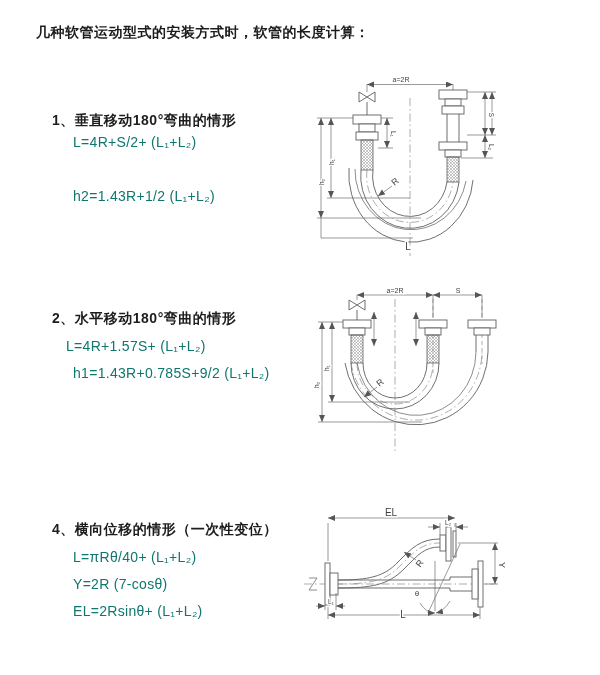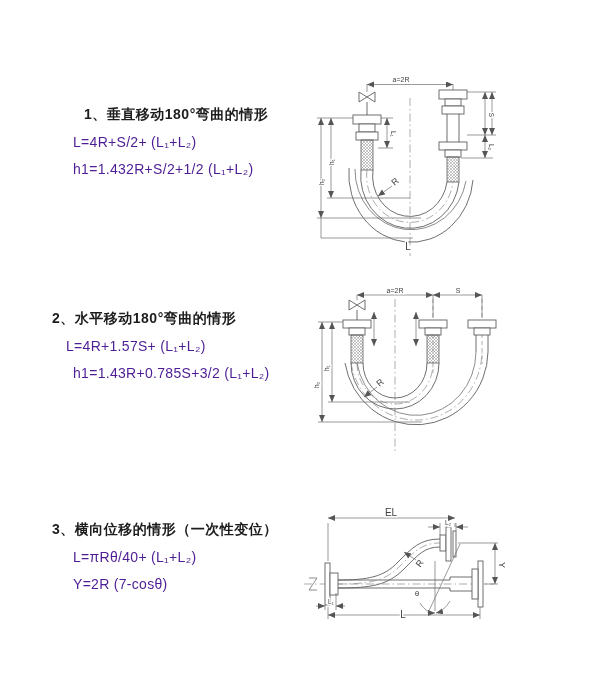--- a/index.html
+++ b/index.html
@@ -3,48 +3,50 @@
 <meta charset="utf-8">
 <style>
   html,body{margin:0;padding:0;background:#ffffff;}
   #page{
     position:relative;width:600px;height:675px;background:#ffffff;overflow:hidden;
     font-family:"Liberation Sans","DejaVu Sans",sans-serif;color:#1d1d1d;
   }
   .abs{position:absolute;}
   .title{font-size:14px;font-weight:700;letter-spacing:.5px;}
   .heading{font-size:14px;font-weight:700;letter-spacing:.5px;}
-  .formula{font-size:14px;font-weight:400;letter-spacing:.3px;color:#4c1d95;}
+  .formula{font-size:14px;font-weight:400;letter-spacing:.3px;color:#0f766e;}
   svg{position:absolute;overflow:visible;}
   svg .ln{stroke:#6e6e6e;stroke-width:.8;fill:none;}
   svg .ln2{stroke:#5f5f5f;stroke-width:.9;fill:none;}
   svg .cl{stroke:#8a8a8a;stroke-width:.7;fill:none;stroke-dasharray:8 3 1.5 3;}
   svg .dash{stroke:#8a8a8a;stroke-width:.7;fill:none;stroke-dasharray:4 3;}
   svg .fit{stroke:#5f5f5f;stroke-width:.9;fill:#ffffff;}
   svg .dim{stroke:#6e6e6e;stroke-width:.7;fill:none;}
   svg text{fill:#3f3f3f;font-family:"Liberation Sans","DejaVu Sans",sans-serif;
            paint-order:stroke;stroke:#ffffff;stroke-width:2.5px;}
 </style>
 </head>
 <body>
 
 <div id="page">
 
-
-  <div class="abs heading" style="left:52px;top:106px;margin-left:32px;">1、垂直移动180°弯曲的情形</div>
+  <div class="abs title" style="left:36px;top:24px;">几种软管运动型式的安装方式时，软管的长度计算：</div>
+
+  <div class="abs heading" style="left:52px;top:112px;">1、垂直移动180°弯曲的情形</div>
   <div class="abs formula" style="left:73px;top:134px;">L=4R+S/2+ (L₁+L₂)</div>
-  <div class="abs formula" style="left:73px;top:161px;">h1=1.432R+S/2+1/2 (L₁+L₂)</div>
+  <div class="abs formula" style="left:73px;top:188px;">h2=1.43R+1/2 (L₁+L₂)</div>
 
   <div class="abs heading" style="left:52px;top:310px;">2、水平移动180°弯曲的情形</div>
   <div class="abs formula" style="left:66px;top:338px;">L=4R+1.57S+ (L₁+L₂)</div>
-  <div class="abs formula" style="left:73px;top:365px;">h1=1.43R+0.785S+3/2 (L₁+L₂)</div>
-
-  <div class="abs heading" style="left:52px;top:521px;">3、横向位移的情形（一次性变位）</div>
+  <div class="abs formula" style="left:73px;top:365px;">h1=1.43R+0.785S+9/2 (L₁+L₂)</div>
+
+  <div class="abs heading" style="left:52px;top:521px;">4、横向位移的情形（一次性变位）</div>
   <div class="abs formula" style="left:73px;top:549px;">L=πRθ/40+ (L₁+L₂)</div>
   <div class="abs formula" style="left:73px;top:576px;">Y=2R (7-cosθ)</div>
+  <div class="abs formula" style="left:73px;top:603px;">EL=2Rsinθ+ (L₁+L₂)</div>
 
   <svg style="left:313px;top:70px;" width="272" height="192" viewBox="0 0 272 192">
     <defs>
       <pattern id="hatch" width="3" height="3" patternUnits="userSpaceOnUse">
         <path d="M0,3 L3,0 M0,0 L3,3" stroke="#8f8f8f" stroke-width="0.5"></path>
       </pattern>
       <marker id="arr" markerWidth="8" markerHeight="8" refX="7" refY="3" orient="auto-start-reverse" markerUnits="userSpaceOnUse">
         <path d="M0,0 L7,3 L0,6 Z" fill="#555"></path>
       </marker>
       <marker id="arrE" markerWidth="8" markerHeight="8" refX="7" refY="3" orient="auto" markerUnits="userSpaceOnUse">

